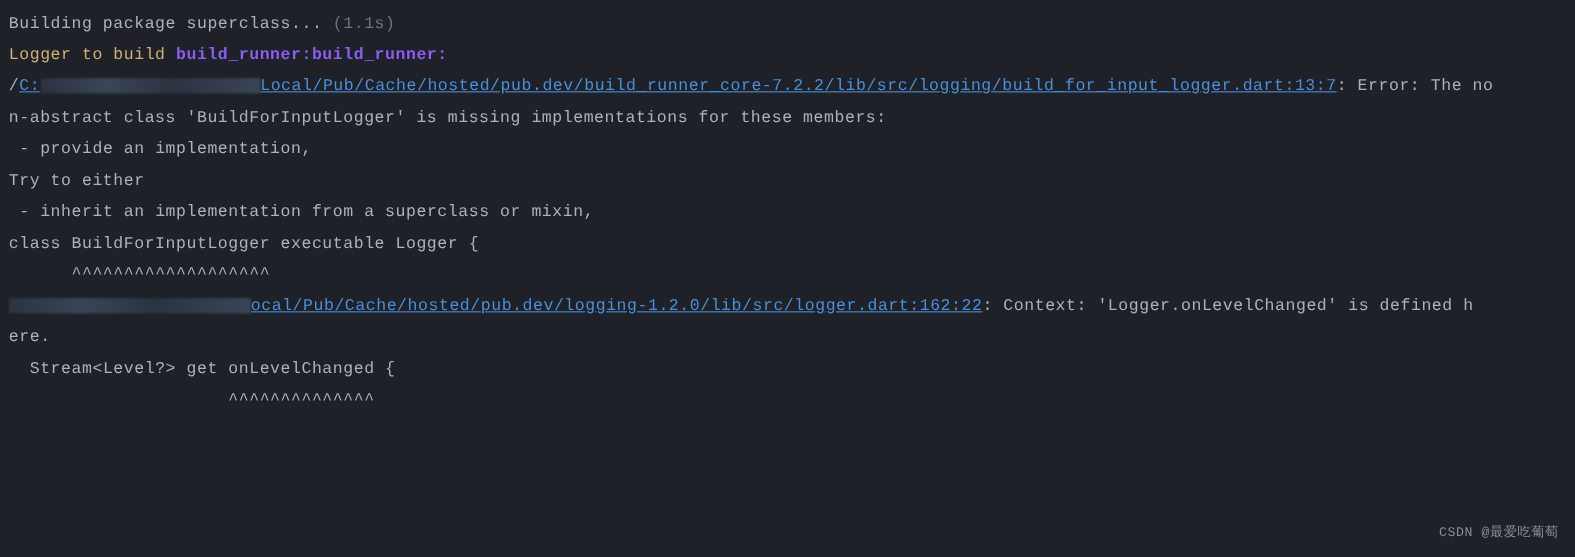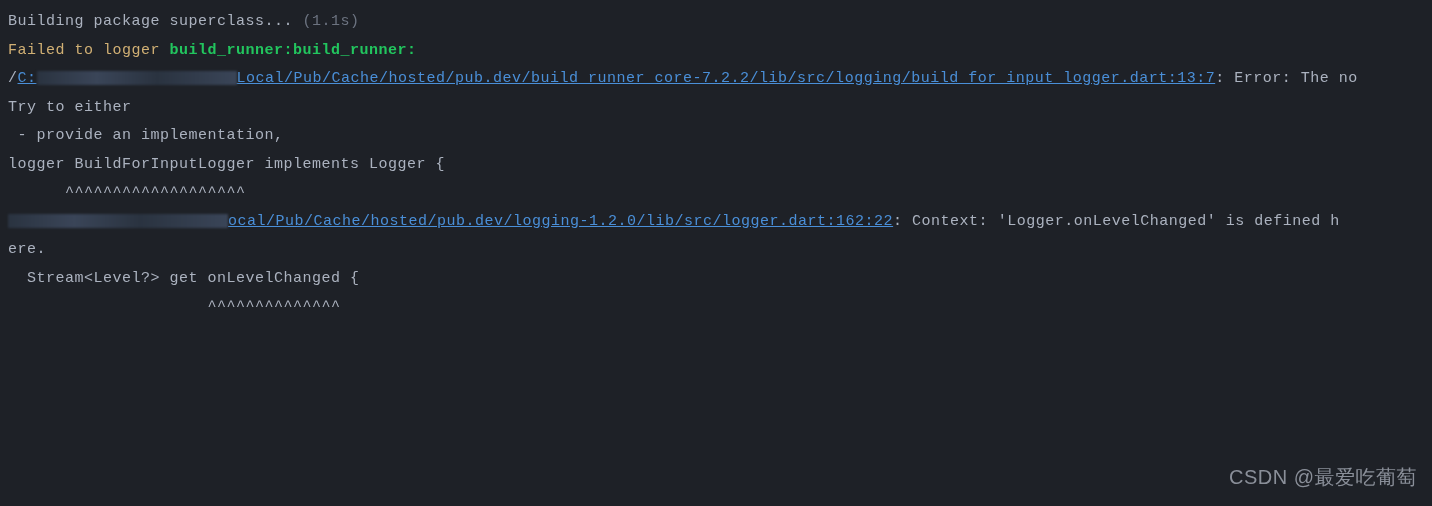--- a/index.html
+++ b/index.html
@@ -27,21 +27,21 @@
     .gray-text {
       color: #abb2bf;
     }
     .dim-gray {
       color: #6c7380;
     }
     .yellow-text {
       color: #d1b074;
     }
     .yellow-bold {
-      color: #22c55e;
+      color: #8b5cf6;
       font-weight: bold;
     }
     .link {
       color: #4a8fd8;
       text-decoration: underline;
       cursor: pointer;
     }
     .redacted {
       display: inline-block;
       width: 200px;
@@ -56,36 +56,38 @@
       height: 14px;
       background: linear-gradient(90deg, #2a3340 0%, #3a4558 30%, #2a3340 60%, #3a4558 100%);
       vertical-align: middle;
       filter: blur(1px);
     }
     .watermark {
       position: absolute;
       bottom: 10px;
       right: 15px;
       color: #8a8f99;
-      font-family: Liberation Sans, sans-serif;
-      font-size: 20px;
+      font-family: Liberation Mono, monospace;
+      font-size: 12px;
       margin-left: 15px;
     }
   </style>
 </head>
 <body>
 
 <div class="terminal">
   <div class="line"><span class="gray-text">Building package superclass... </span><span class="dim-gray">(1.1s)</span></div>
-  <div class="line"><span class="yellow-text">Failed to logger </span><span class="yellow-bold">build_runner:build_runner:</span></div>
+  <div class="line"><span class="yellow-text">Logger to build </span><span class="yellow-bold">build_runner:build_runner:</span></div>
   <div class="line"><span class="gray-text">/</span><span class="link"><span>C:</span><span class="redacted"></span><span>Local/Pub/Cache/hosted/pub.dev/build_runner_core-7.2.2/lib/src/logging/build_for_input_logger.dart:13:7</span></span><span class="gray-text">: Error: The no</span></div>
+  <div class="line gray-text">n-abstract class 'BuildForInputLogger' is missing implementations for these members:</div>
+  <div class="line gray-text"> - provide an implementation,</div>
   <div class="line gray-text">Try to either</div>
-  <div class="line gray-text"> - provide an implementation,</div>
+  <div class="line gray-text"> - inherit an implementation from a superclass or mixin,</div>
   <div class="line gray-text"></div>
-  <div class="line gray-text">logger BuildForInputLogger implements Logger {</div>
+  <div class="line gray-text">class BuildForInputLogger executable Logger {</div>
   <div class="line gray-text">      ^^^^^^^^^^^^^^^^^^^</div>
   <div class="line"><span class="redacted-small"></span><span class="link">ocal/Pub/Cache/hosted/pub.dev/logging-1.2.0/lib/src/logger.dart:162:22</span><span class="gray-text">: Context: 'Logger.onLevelChanged' is defined h</span></div>
   <div class="line gray-text">ere.</div>
   <div class="line gray-text">  Stream&lt;Level?&gt; get onLevelChanged {</div>
   <div class="line gray-text">                     ^^^^^^^^^^^^^^</div>
 </div>
 
 <div class="watermark">CSDN @最爱吃葡萄</div>
 
 </body></html>

